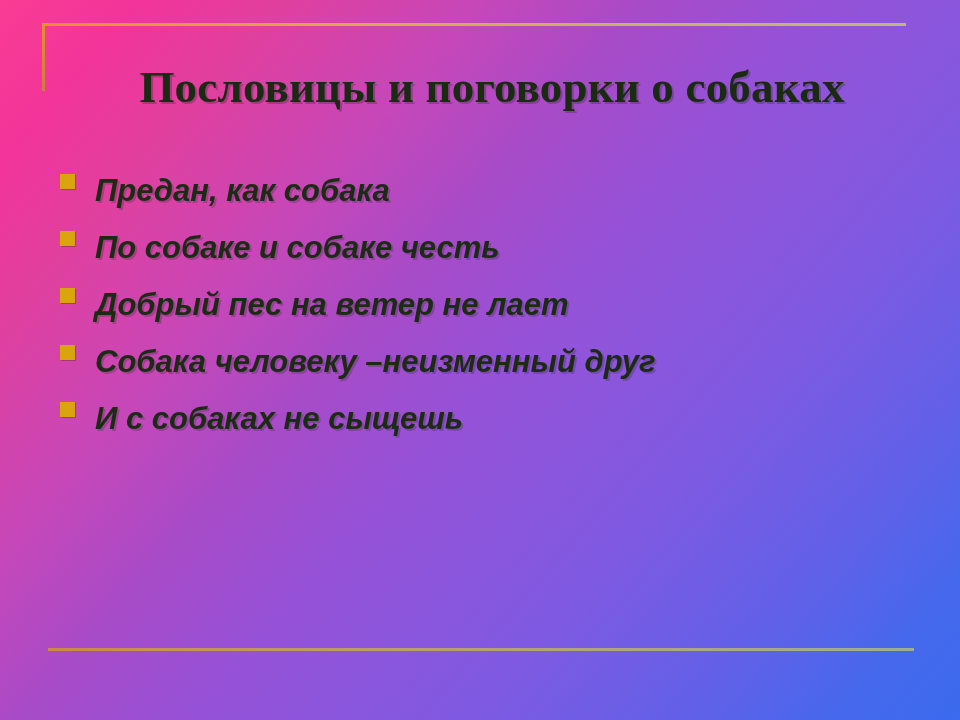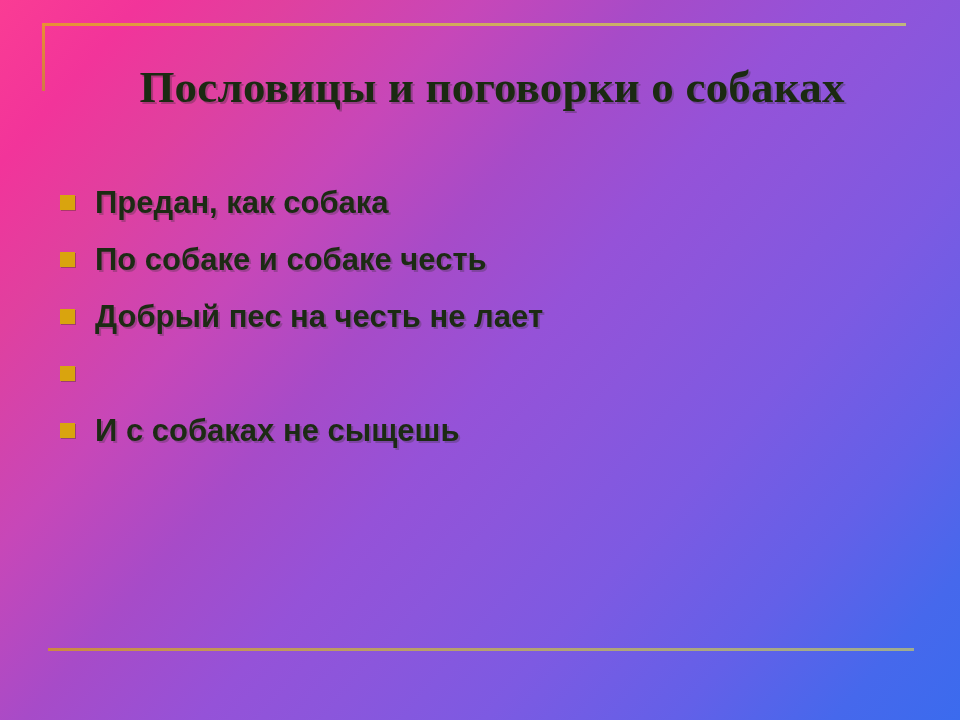--- a/index.html
+++ b/index.html
@@ -101,21 +101,22 @@
     top: 174px;
     width: 880px;
     list-style: none;
     margin: 0;
     padding: 0;
   }
   .bullet-row {
     position: relative;
     height: 57px;
     display: flex;
-    align-items: center;
+    align-items: flex-start;
+    font-style: italic;
   }
   .bullet-mark {
     flex: 0 0 auto;
     width: 15px;
     height: 15px;
     margin-right: 20px;
     background: #d9a40e;
     box-shadow: 1px 1px 0 rgba(60,50,10,0.35);
   }
   .bullet-text {
@@ -148,25 +149,26 @@
     </li>
 
     <li class="bullet-row">
       <span class="bullet-mark"></span>
       <span class="bullet-text">По собаке и собаке честь</span>
     </li>
 
 
     <li class="bullet-row">
       <span class="bullet-mark"></span>
-      <span class="bullet-text">Добрый пес на честь не лает</span>
+      <span class="bullet-text">Добрый пес на ветер не лает</span>
     </li>
 
     <li class="bullet-row">
       <span class="bullet-mark"></span>
+      <span class="bullet-text">Собака человеку –неизменный друг</span>
     </li>
 
     <li class="bullet-row">
       <span class="bullet-mark"></span>
       <span class="bullet-text">И с собаках не сыщешь</span>
     </li>
 
   </ul>
 
 </div>

